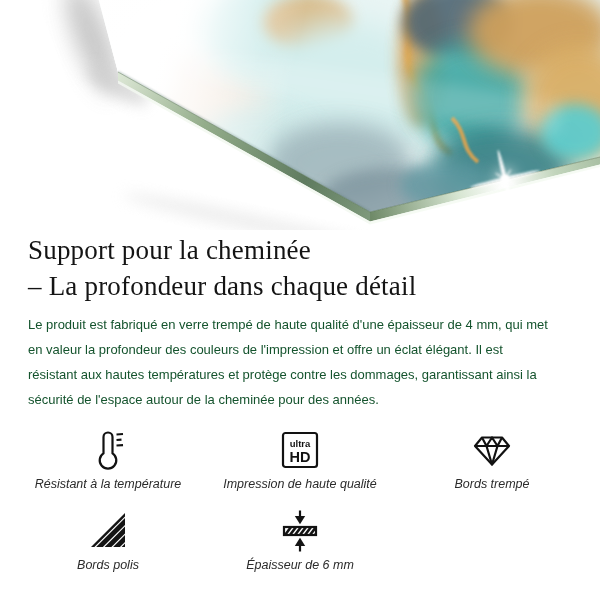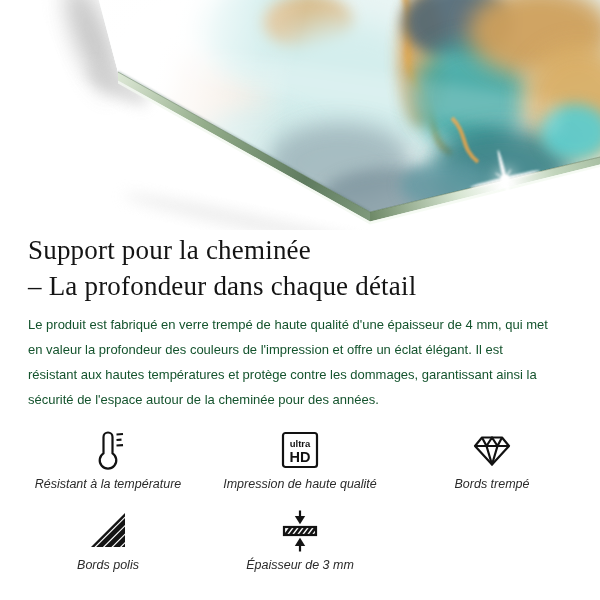--- a/index.html
+++ b/index.html
@@ -232,16 +232,16 @@
             <line x1="29" y1="30" x2="41" y2="14"></line>
           <line x1="34" y1="30" x2="46" y2="14"></line>
         </g>
         <rect class="ico" x="6" y="18" width="32" height="8" stroke-width="2"></rect>
         <line class="ico" x1="22" y1="1.5" x2="22" y2="7.5" stroke-width="2.4"></line>
         <polygon points="16.8,7 27.2,7 22,15.2" fill="#141414"></polygon>
         <line class="ico" x1="22" y1="42.5" x2="22" y2="36.5" stroke-width="2.4"></line>
         <polygon points="16.8,37 27.2,37 22,28.8" fill="#141414"></polygon>
       </svg>
     </div>
-    <div class="feature-label">Épaisseur de 3 mm</div>
+    <div class="feature-label">Épaisseur de 6 mm</div>
   </div>
 
 </div>
 
 </body></html>

